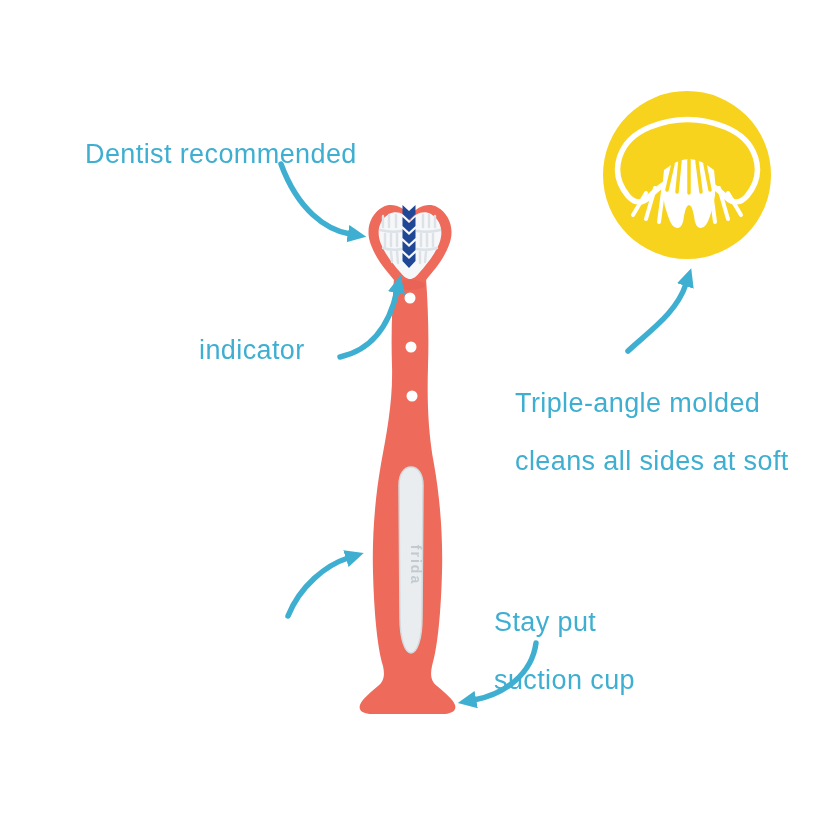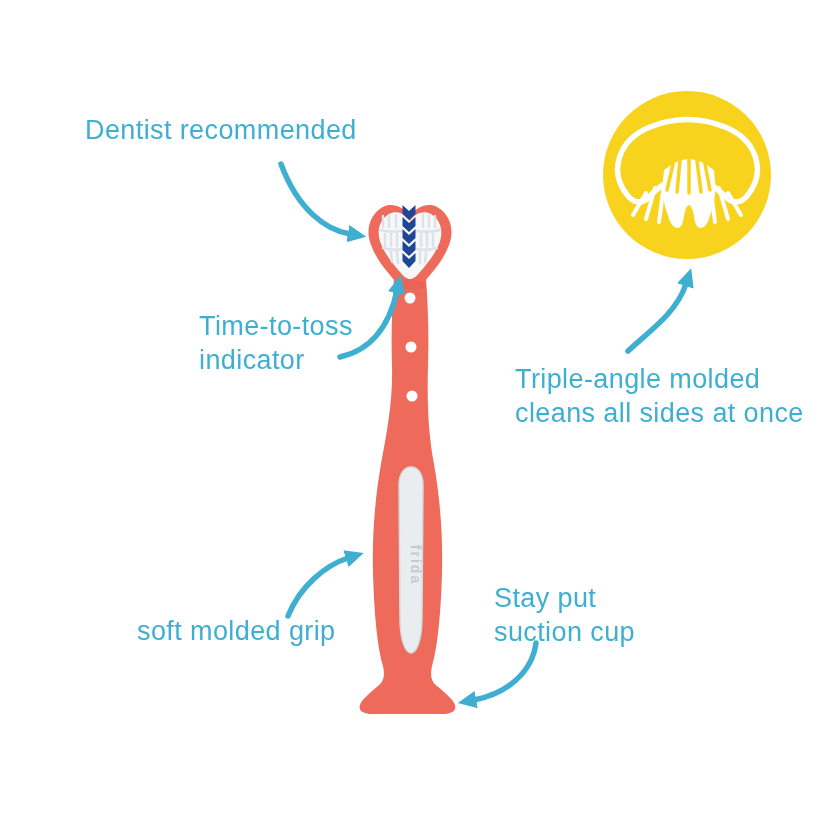--- a/index.html
+++ b/index.html
@@ -20,21 +20,21 @@
     overflow:hidden;font-family:"Liberation Sans", sans-serif;
   }
   .artwork{position:absolute;left:0;top:0;width:840px;height:840px;}
   .label{
     position:absolute;
     font:500 27px/34px "Liberation Sans", sans-serif;
     color:var(--accent-cyan);
     letter-spacing:.4px;
     white-space:nowrap;
   }
-  .label span{display:block;}
+  .label span{display:block;margin-top:24px;}
 </style>
 </head>
 <body>
 
 <div class="stage">
 
   <svg class="artwork" viewBox="0 0 840 840" aria-hidden="true">
     <defs>
       <marker id="ah" markerUnits="strokeWidth" markerWidth="4" markerHeight="3.4" refX="0.4" refY="1.6" orient="auto">
         <path d="M0,0 L3.4,1.6 L0,3.2 Z" style="fill:var(--accent-cyan)"></path>
@@ -187,31 +187,29 @@
       <path d="M 288,616 C 300,586 326,565 348,558" marker-end="url(#ah)"></path>
       <path d="M 536,643 C 532,673 506,694 474,700" marker-end="url(#ah)"></path>
     </g>
   </svg>
 
   <div class="label" style="left:85px;top:113px">
     <span>Dentist recommended</span>
   </div>
 
   <div class="label" style="left:199px;top:309px">
-    <span>Time-to-toss</span>
     <span>indicator</span>
   </div>
 
   <div class="label" style="left:515px;top:362px">
     <span>Triple-angle molded</span>
-    <span>cleans all sides at once</span>
+    <span>cleans all sides at soft</span>
   </div>
 
   <div class="label" style="left:137px;top:614px">
-    <span>soft molded grip</span>
   </div>
 
   <div class="label" style="left:494px;top:581px">
     <span>Stay put</span>
     <span>suction cup</span>
   </div>
 
 </div>
 
 </body></html>

